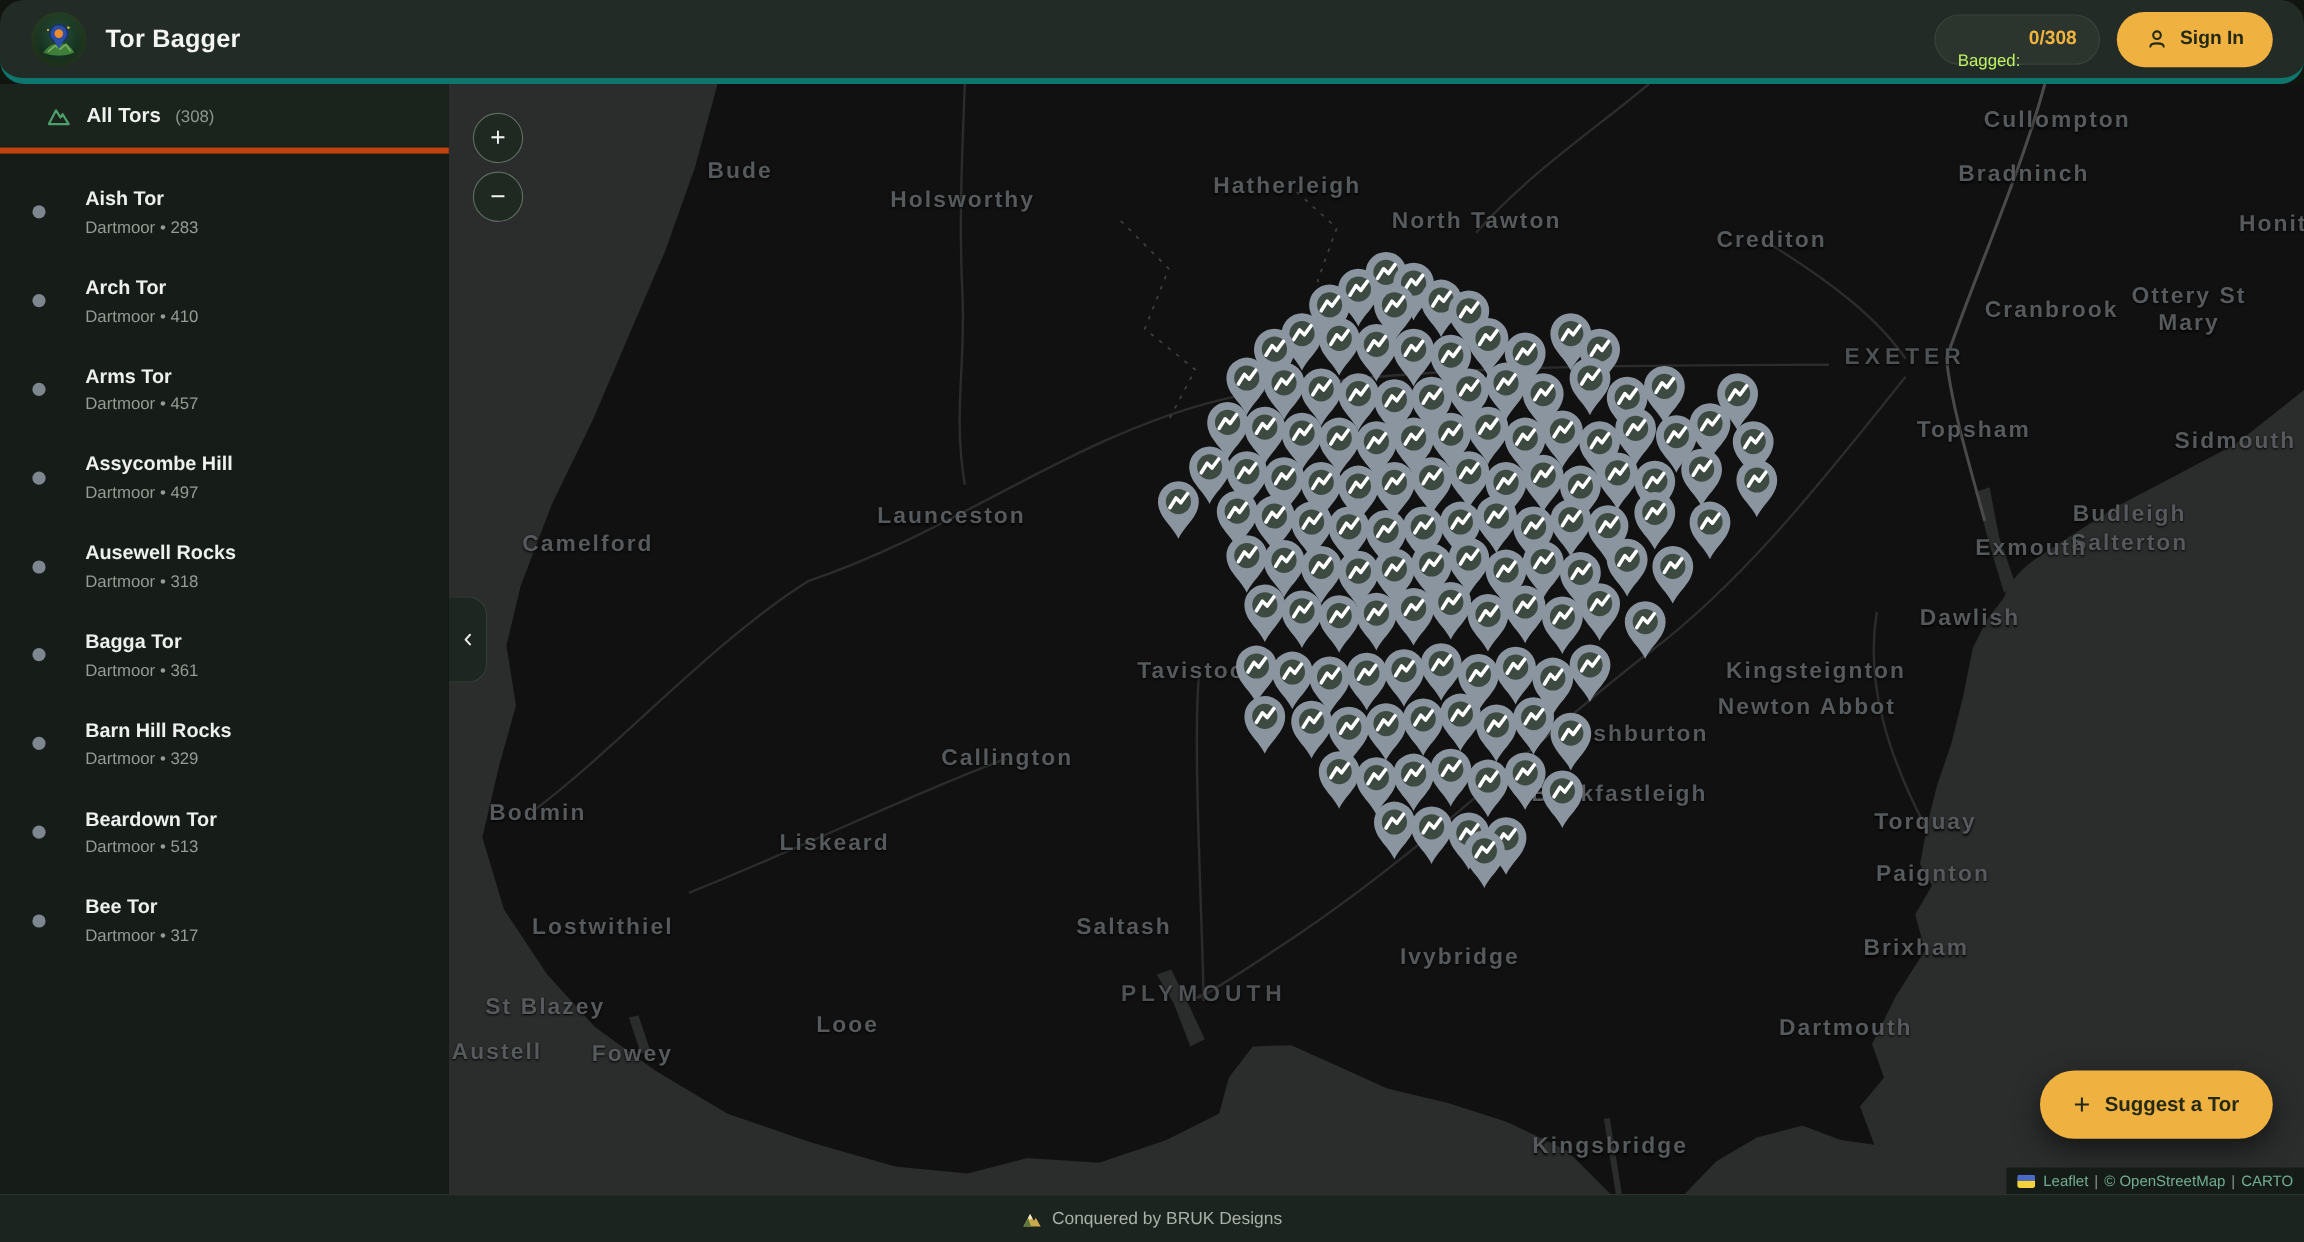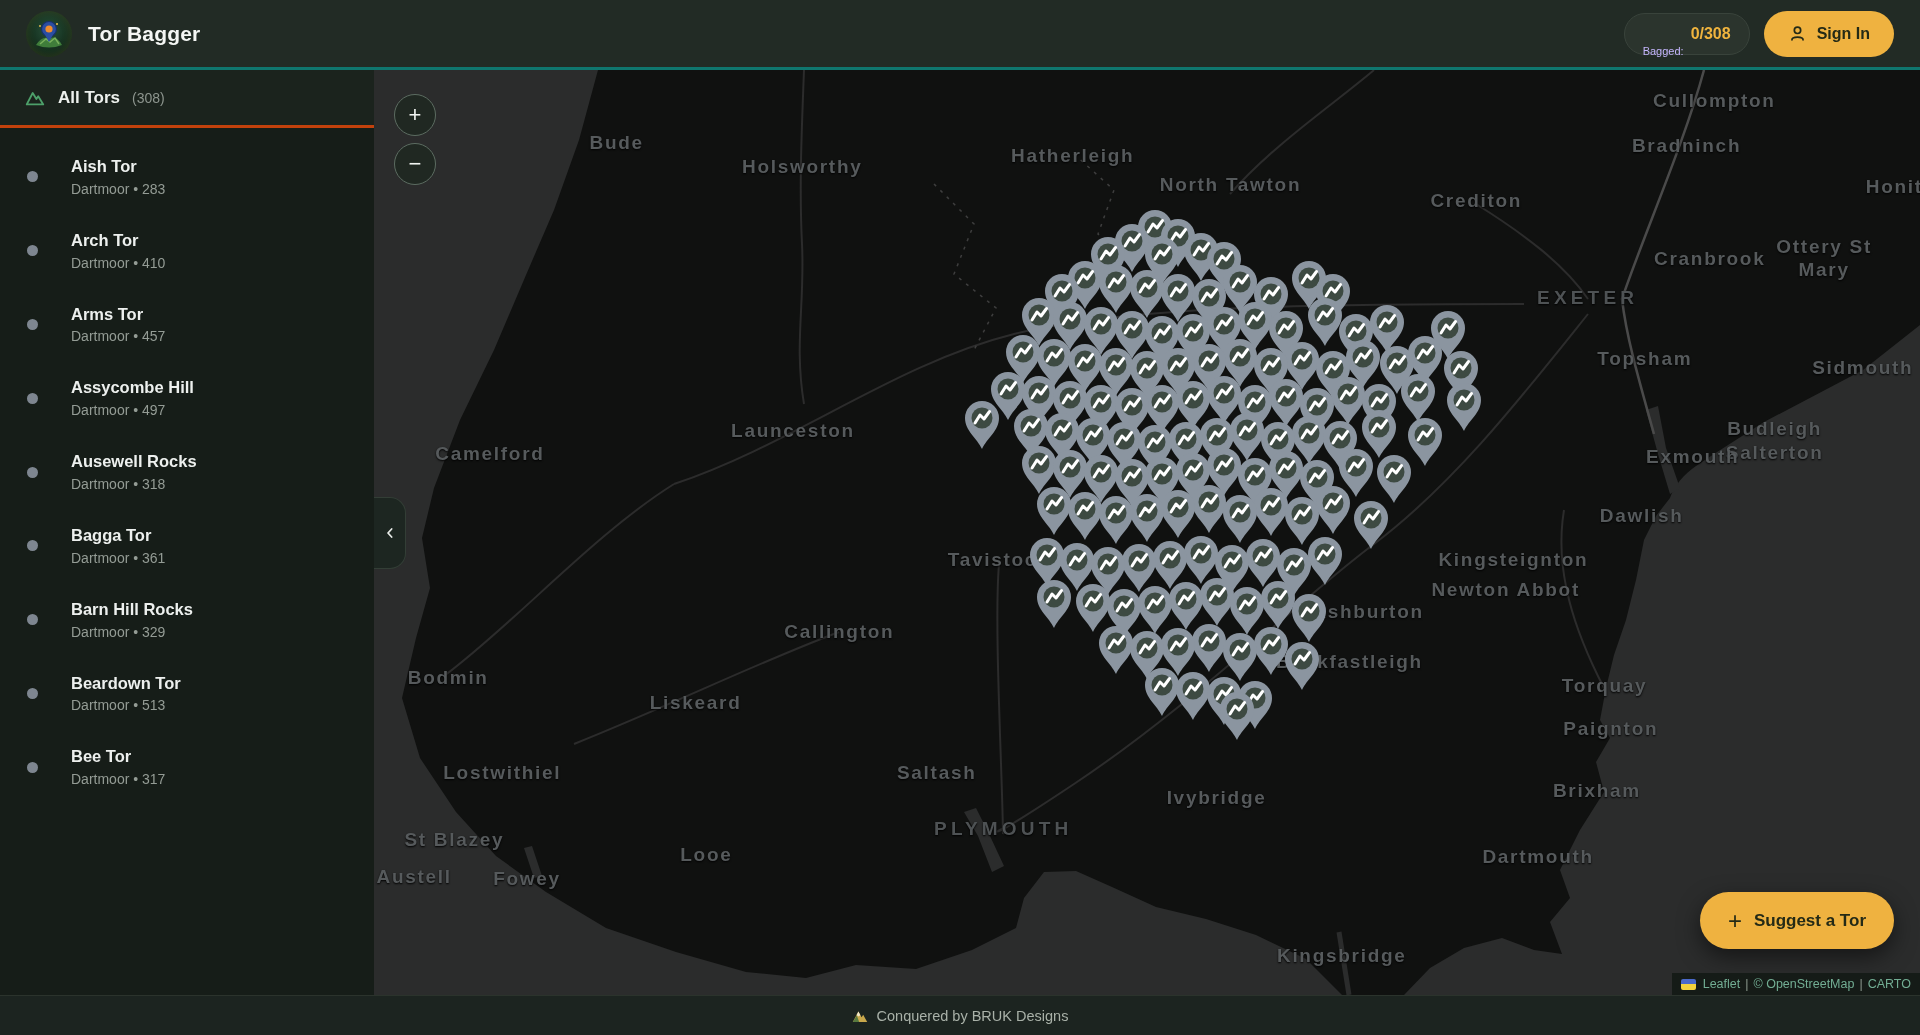--- a/index.html
+++ b/index.html
@@ -3,50 +3,50 @@
 <meta charset="utf-8">
 <style>
   * { box-sizing: border-box; margin: 0; padding: 0; }
   html,body { width:1920px; height:1035px; overflow:hidden; background:#10150f; }
   body { font-family:"Liberation Sans", sans-serif; position:relative; }
 
   
   .header {
     position:absolute; top:0; left:0; width:1920px; height:70px;
     background:#222b25; display:flex; align-items:center;
-    padding:0 26px; z-index:50; border-bottom:3px solid #0f766e;
+    padding:0 26px; z-index:50; border-bottom:5px solid #0f766e;border-radius:20px;
   }
   .logo {
     width:46px; height:46px; border-radius:50%;
     background:radial-gradient(circle at 50% 40%, #27513a 0%, #15301f 55%, #0c1d12 100%);
     display:flex; align-items:center; justify-content:center;
     box-shadow:0 0 10px rgba(240,180,62,.15) inset;
   }
   .app-title { color:#f4f6f4; font-size:21px; font-weight:bold; margin-left:16px; letter-spacing:.2px; }
   .header-right { margin-left:auto; display:flex; align-items:center; gap:14px; }
   .bagged-badge {
     height:42px; border-radius:21px; background:#2b342d; border:1px solid #39433b;
     display:flex; align-items:center; padding:0 18px; gap:7px;
   }
-  .bagged-label { color:#c4b5fd; font-size:11px;margin-top:35px; }
+  .bagged-label { color:#bef264; font-size:14px;margin-top:35px; }
   .bagged-value { color:#f0b43e; font-size:16px; font-weight:bold; }
   .signin-btn {
     height:46px; border-radius:23px; background:#efb240; border:none;
     display:flex; align-items:center; gap:10px; padding:0 24px;
     font-family:inherit; font-size:16px; font-weight:bold; color:#242a16; cursor:pointer;
   }
 
   
   .sidebar {
     position:absolute; top:70px; left:0; width:374px; bottom:40px;
     background:#161d18; z-index:30; display:flex; flex-direction:column;
   }
   .sidebar-header {
-    height:58px; display:flex; align-items:center; gap:12px; padding:0 24px;
-    background:#1b231d; border-bottom:3px solid #c2410c; flex:0 0 auto;
+    height:58px; display:flex; align-items:center; gap:12px; padding:0 38px;
+    background:#1b231d; border-bottom:5px solid #c2410c; flex:0 0 auto;
   }
   .sidebar-title { color:#eef1ee; font-size:17px; font-weight:bold; }
   .sidebar-count { color:#8d958e; font-size:14px; }
   .tor-list { list-style:none; overflow:hidden; padding:12px 0; flex:1; }
   .tor-item {
     display:flex; align-items:center; gap:33px; padding:17px 0 17px 27px; cursor:pointer;
   }
   .tor-dot { width:11px; height:11px; border-radius:50%; background:#7e8690; flex:0 0 auto; }
   .tor-name { color:#edf0ee; font-size:16.5px; font-weight:600; line-height:1.2; }
   .tor-sub { color:#949c95; font-size:14px; margin-top:4px; }

